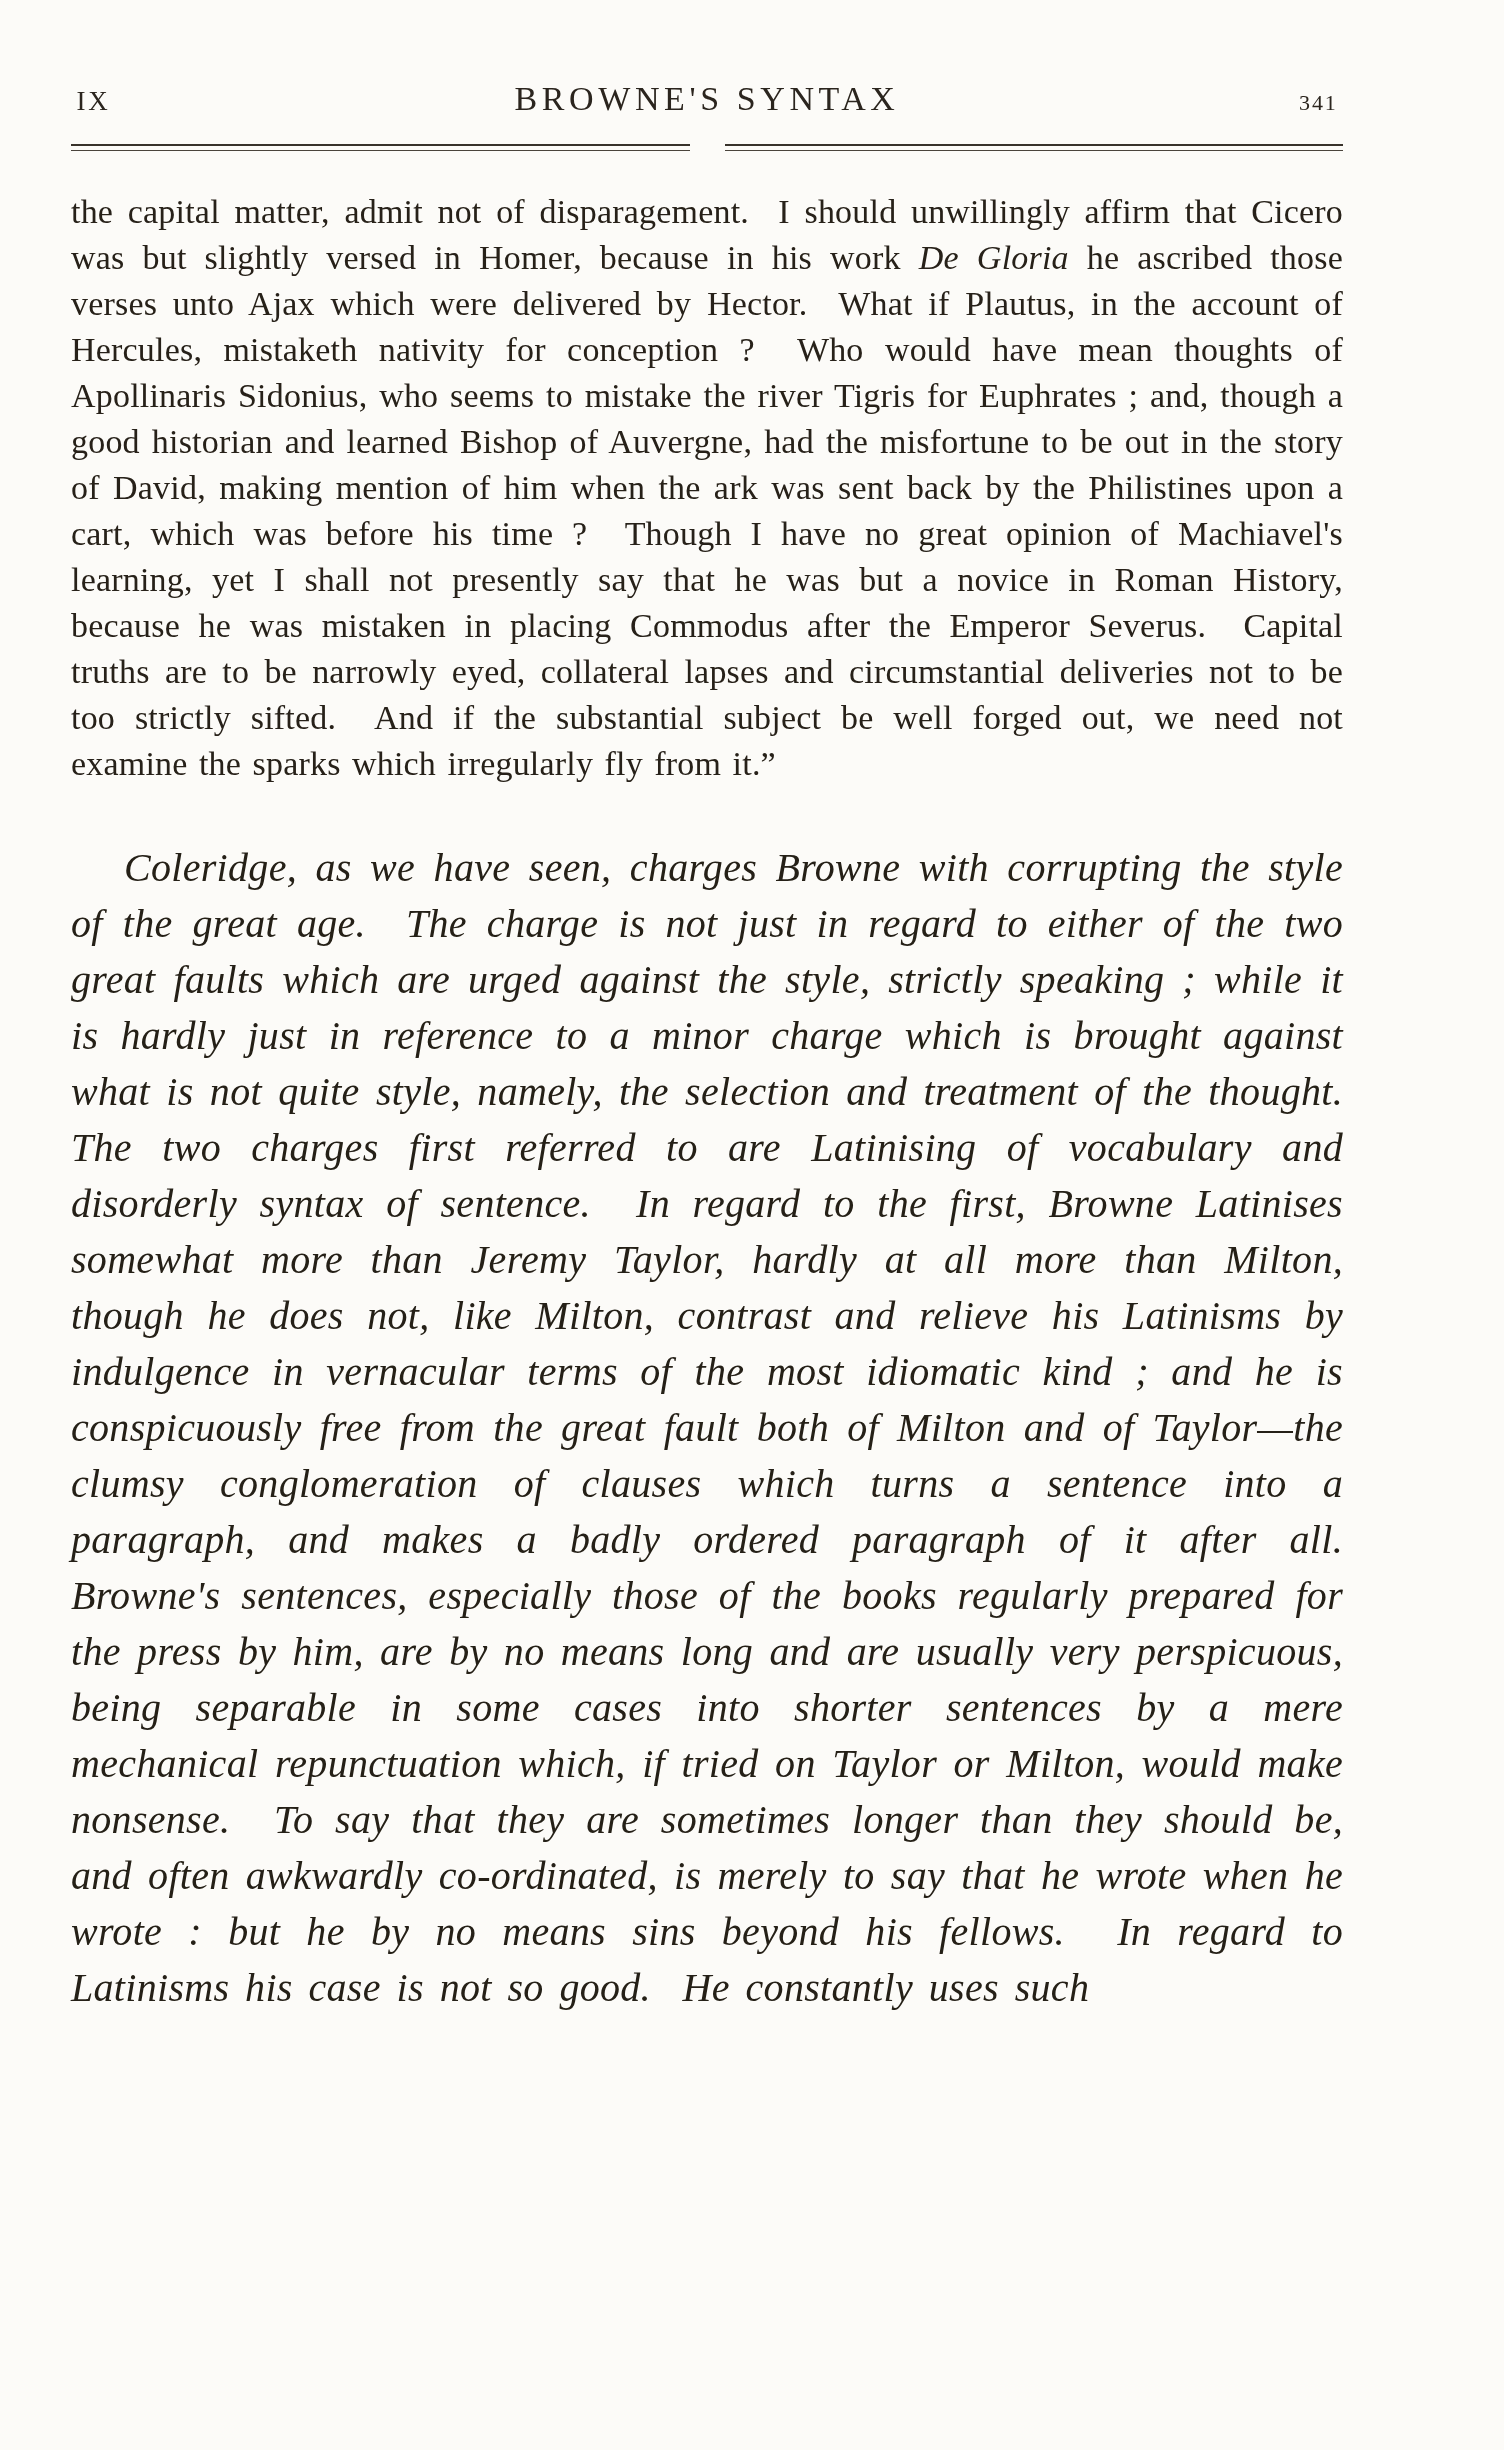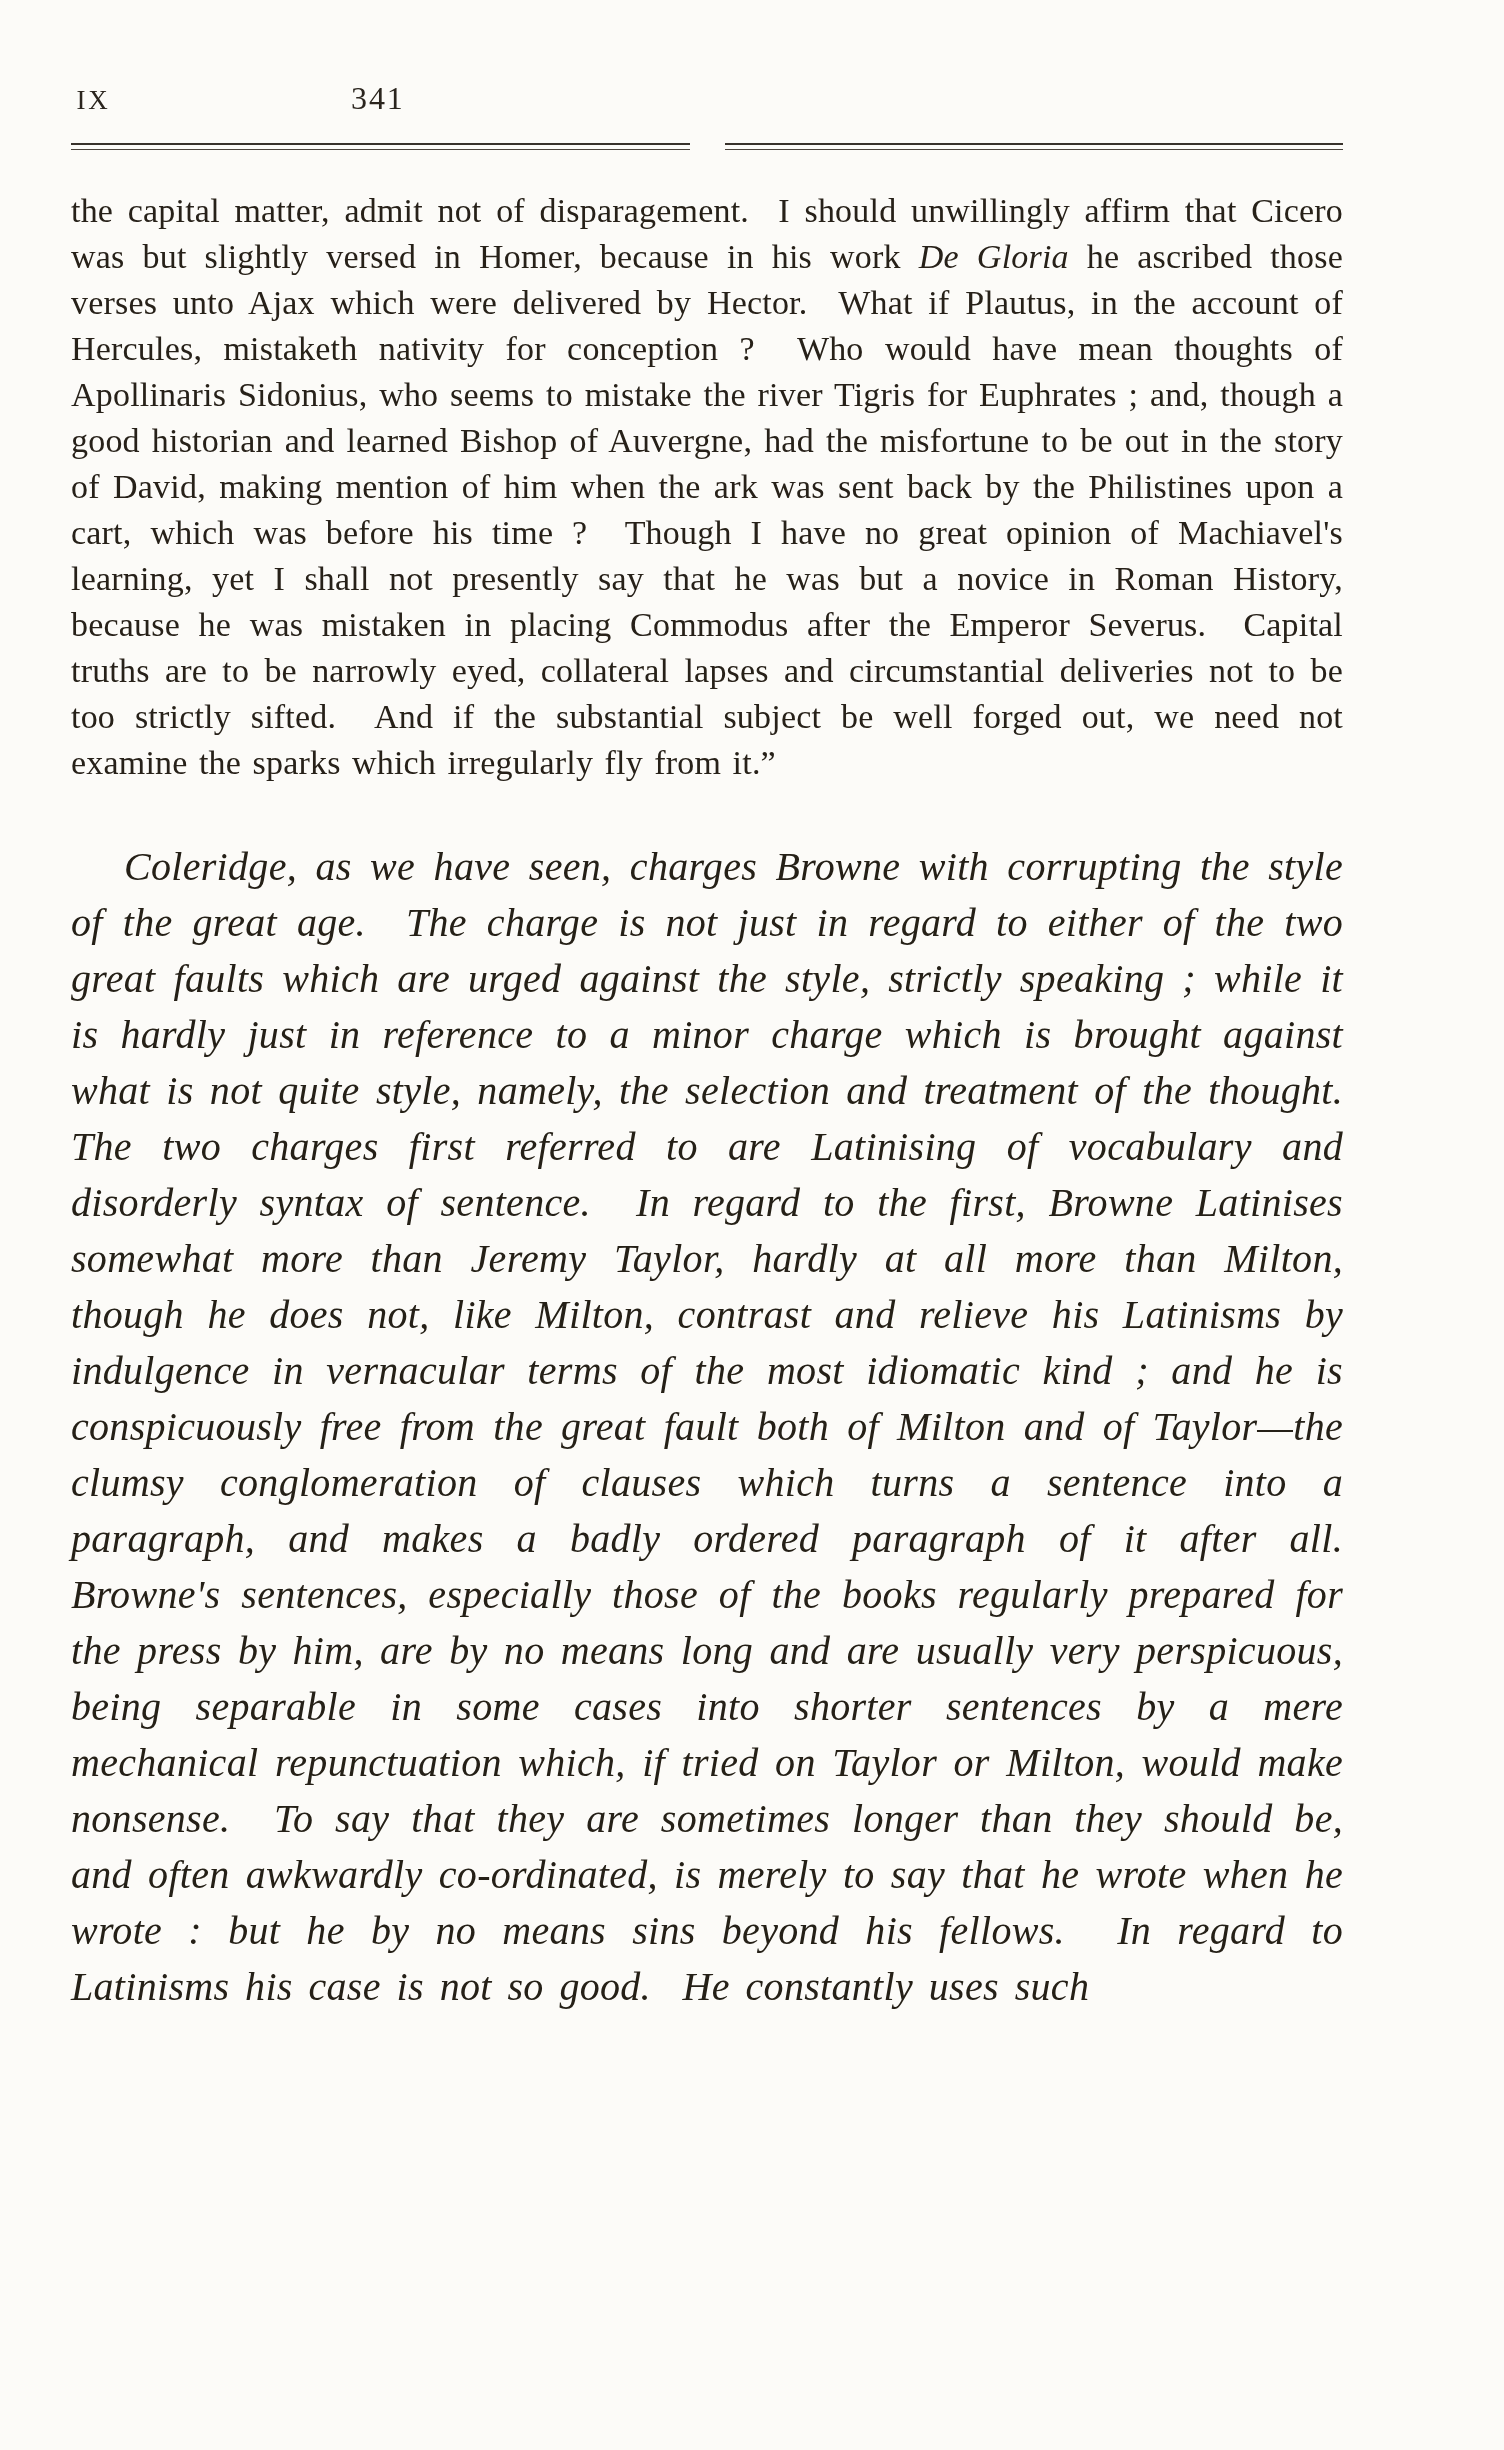--- a/index.html
+++ b/index.html
@@ -34,21 +34,21 @@
   .running-head .title {
     flex: 1;
     text-align: center;
     font-size: 34px;
     letter-spacing: 4.6px;
     color: #2b251e;
   }
   .running-head .pagenum {
     width: 164px;
     text-align: right;
-    font-size: 32px;
+    font-size: 22px;
     letter-spacing: 1.8px;
     color: #2b251e;
   }
   .rule {
     display: flex;
     gap: 35px;
     margin-top: 25.5px;
   }
   .rule-seg {
     flex: 1;
@@ -82,20 +82,21 @@
     font-style: italic;
   }
 </style>
 </head>
 <body>
 
 <div class="page">
 
   <header class="running-head">
     <span class="chapter">IX</span>
+    <span class="title">BROWNE'S SYNTAX</span>
     <span class="pagenum">341</span>
   </header>
 
   <div class="rule">
     <span class="rule-seg"></span>
     <span class="rule-seg"></span>
   </div>
 
   <p class="quote"><span>the capital matter, admit not of disparagement.  I should unwillingly affirm that Cicero was but slightly versed in Homer, because in his work </span><em>De Gloria</em><span> he ascribed those verses unto Ajax which were delivered by Hector.  What if Plautus, in the account of Hercules, mistaketh nativity for conception ?  Who would have mean thoughts of Apollinaris Sidonius, who seems to mistake the river Tigris for Euphrates ; and, though a good historian and learned Bishop of Auvergne, had the misfortune to be out in the story of David, making mention of him when the ark was sent back by the Philistines upon a cart, which was before his time ?  Though I have no great opinion of Machiavel's learning, yet I shall not presently say that he was but a novice in Roman History, because he was mistaken in placing Commodus after the Emperor Severus.  Capital truths are to be narrowly eyed, collateral lapses and circumstantial deliveries not to be too strictly sifted.  And if the substantial subject be well forged out, we need not examine the sparks which irregularly fly from it.”</span></p>
 

